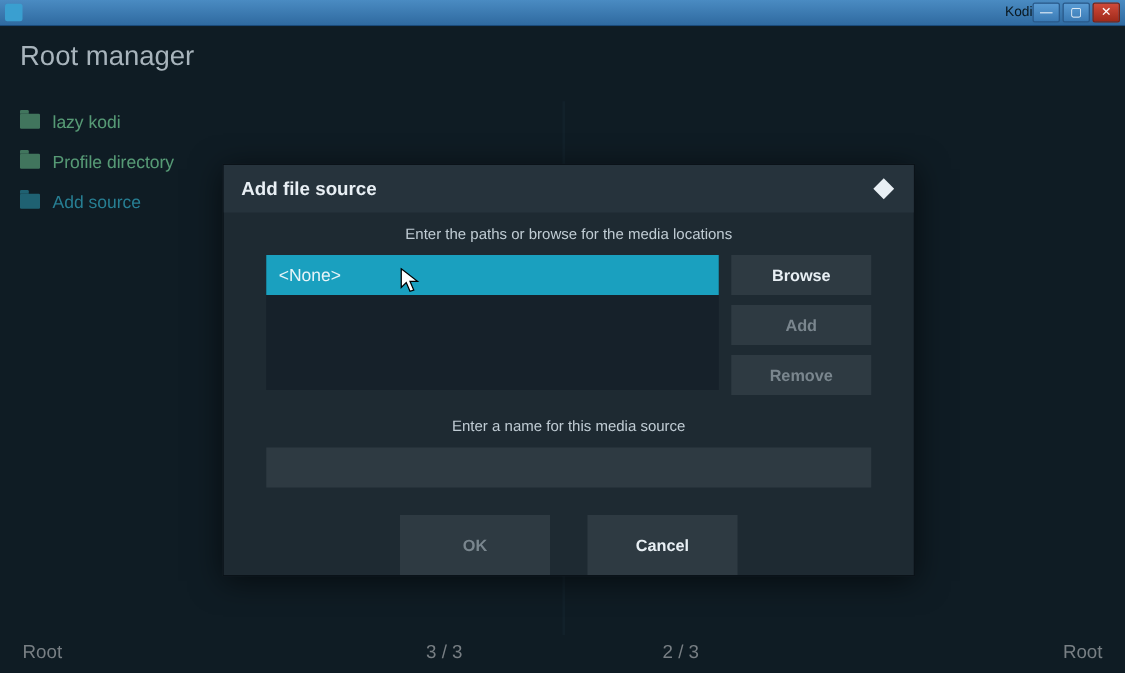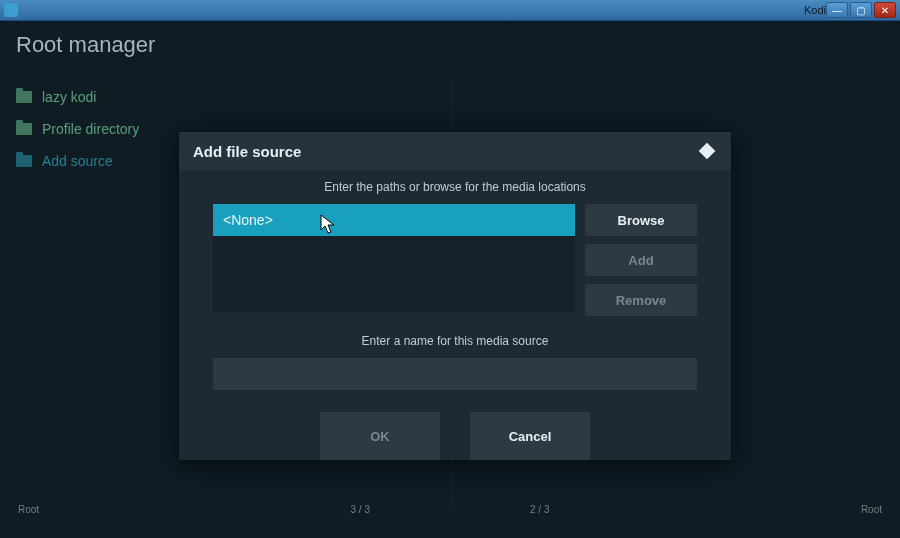--- a/index.html
+++ b/index.html
@@ -48,21 +48,21 @@
 .side-btn { height: 32px; background: #2e3a42; color: #e8eff4; font-size: 13px; font-weight: bold; display: flex; align-items: center; justify-content: center; cursor: pointer; }
 .side-btn.dim { color: #7a868e; font-weight: bold; }
 
 .name-input { width: 100%; height: 32px; background: #2e3a42; border: none; margin-bottom: 22px; }
 
 .dialog-footer { display: flex; justify-content: center; gap: 30px; }
 .footer-btn { width: 120px; height: 48px; background: #2e3a42; color: #e8eff4; font-size: 13px; font-weight: bold; display: flex; align-items: center; justify-content: center; cursor: pointer; }
 .footer-btn.dim { color: #7a868e; }
 
 
-.bottombar { position: absolute; bottom: 16px; left: 0; right: 0; height: 26px; display: flex; align-items: center; padding: 0 18px; color: #787f84; font-size: 10px; }
+.bottombar { position: absolute; bottom: 4px; left: 0; right: 0; height: 26px; display: flex; align-items: center; padding: 0 18px; color: #787f84; font-size: 15px; }
 .bottombar .spacer { flex: 1; }
 .bottombar .counts { display: flex; gap: 160px; position: absolute; left: 50%; transform: translateX(-50%); }
 </style>
 </head>
 <body>
 
 <div class="titlebar">
   <span class="titlebar-icon"></span>
   <span class="titlebar-text">Kodi</span>
   <div class="win-buttons">

